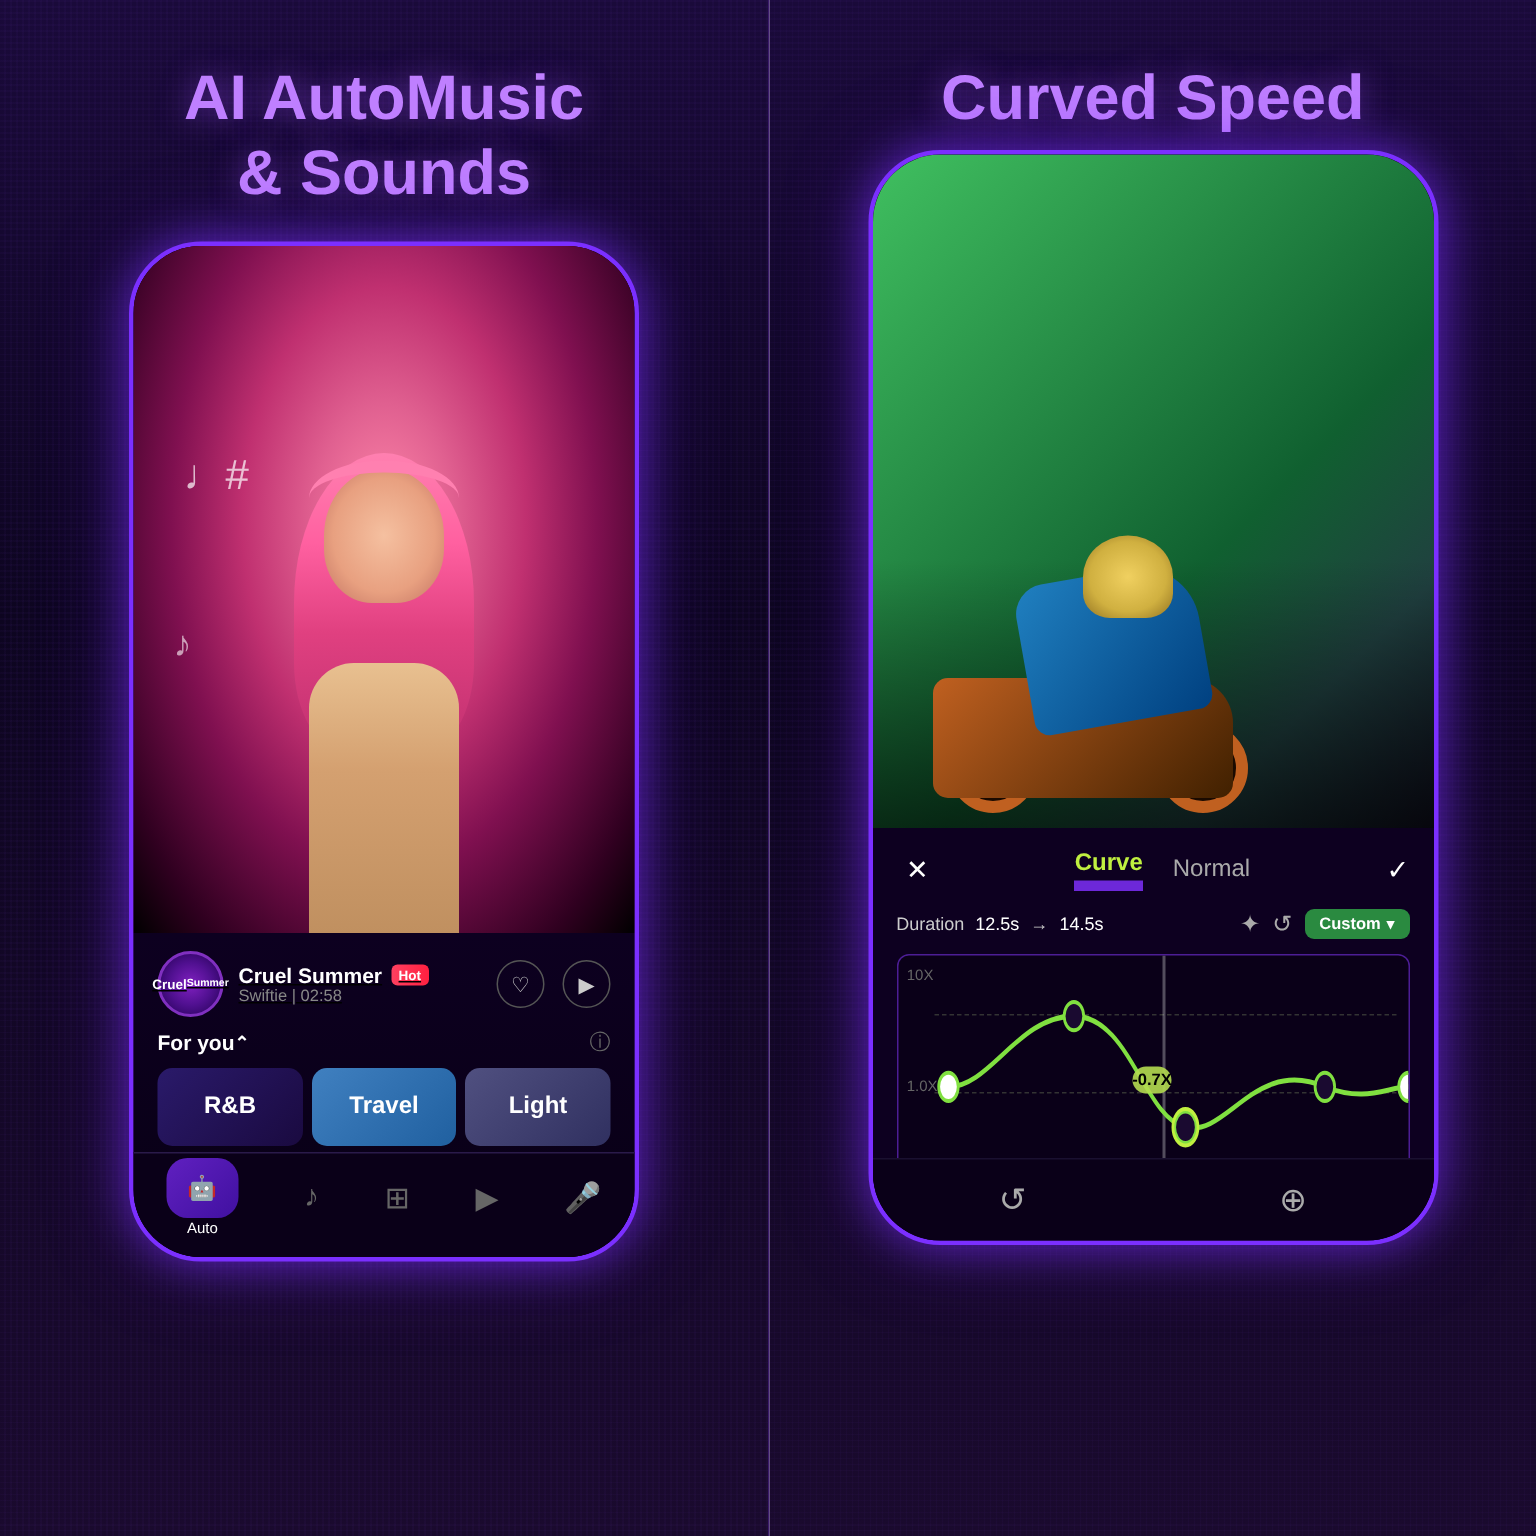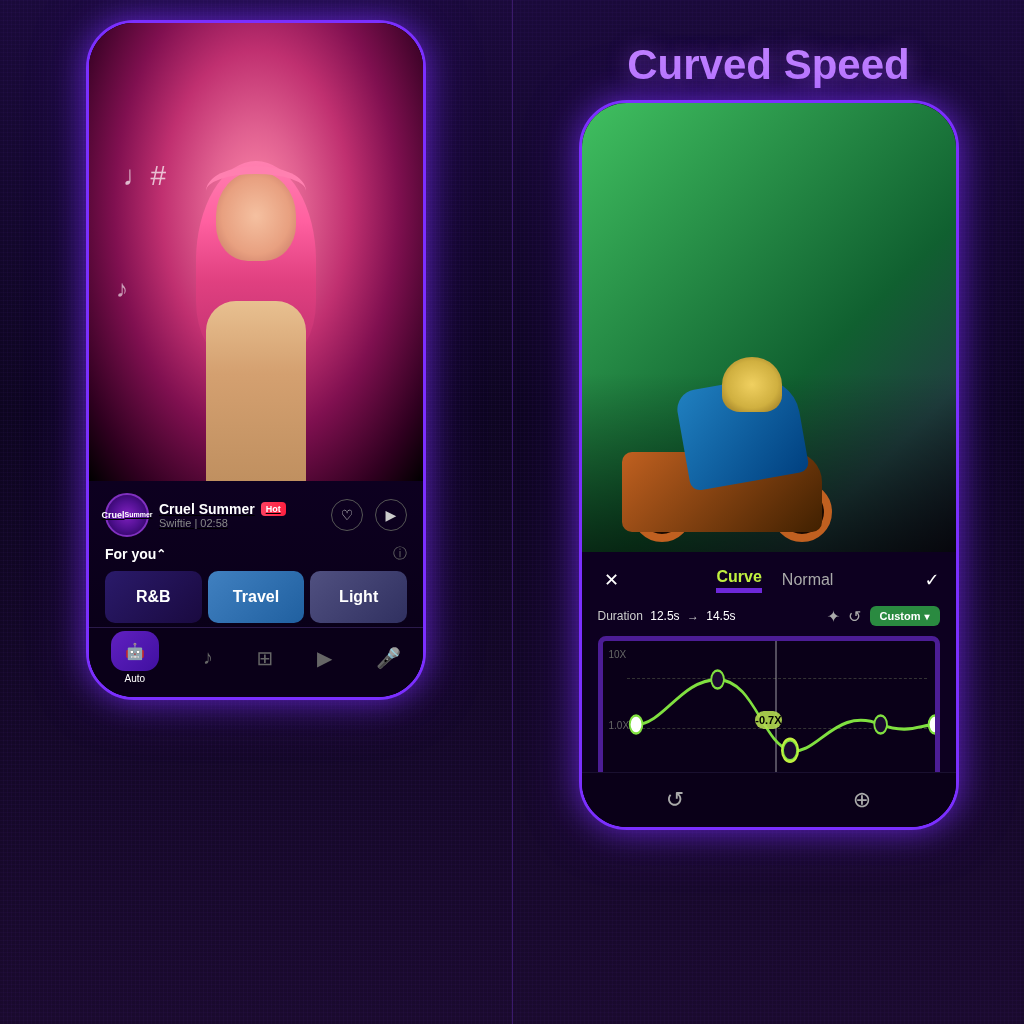--- a/index.html
+++ b/index.html
@@ -472,21 +472,21 @@
     }
     .tab-row {
       display: flex;
       gap: 20px;
       align-items: center;
     }
     .tab-curve {
       color: #c0f040;
       font-size: 16px;
       font-weight: 600;
-      border-bottom: 5px solid #6d28d9;
+      border-bottom: 7px solid #6d28d9;
       padding-bottom: 2px;
     }
     .tab-normal {
       color: #aaa;
       font-size: 16px;
     }
     .check-btn {
       color: #fff;
       font-size: 18px;
     }
@@ -527,21 +527,21 @@
     }
     .custom-chevron { font-size: 10px; }
 
     
     .speed-chart {
       flex: 1;
       background: #0a0018;
       border-radius: 8px;
       position: relative;
       overflow: hidden;
-      border: 5px solid #4c1d95;
+      border: 1px solid #4c1d95;
     }
 
     .chart-label-10x {
       position: absolute;
       top: 8px;
       left: 6px;
       color: #666;
       font-size: 10px;
     }
     .chart-label-1x {
@@ -631,20 +631,26 @@
       font-size: 22px;
       display: flex;
       align-items: center;
       justify-content: center;
     }
   </style>
 </head>
 <body>
 
 <div class="left-panel">
+  <div class="left-title">
+    <h1>
+      <span>AI AutoMusic</span><br>
+      <span>&amp; Sounds</span>
+    </h1>
+  </div>
 
   <div class="phone-left">
 
     <div class="phone-left-bg">
       <div class="girl-figure">
         <div class="girl-hair"></div>
         <div class="girl-head"></div>
         <div class="girl-headphones"></div>
         <div class="girl-body"></div>
       </div>

